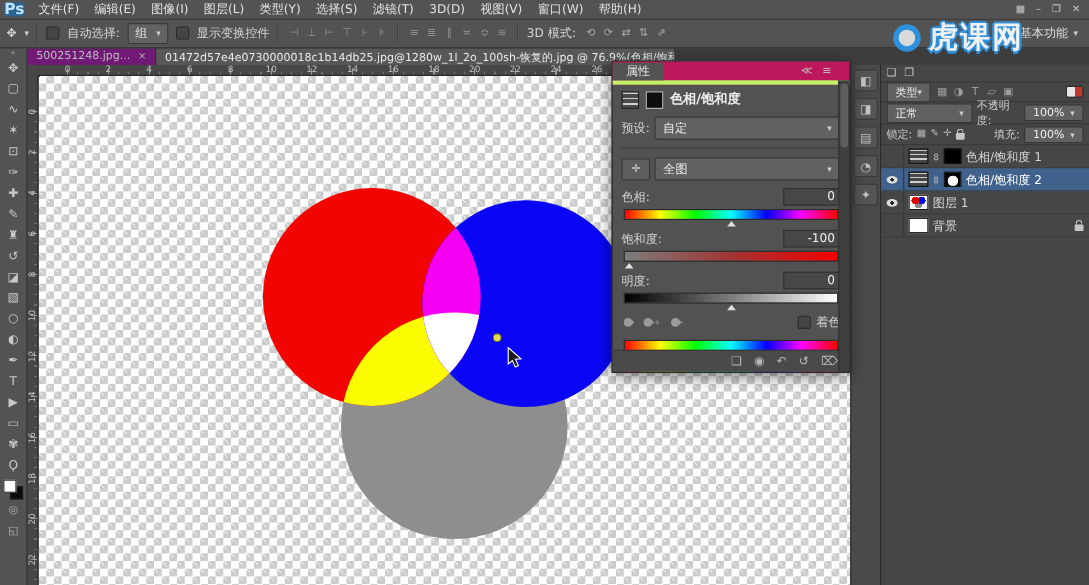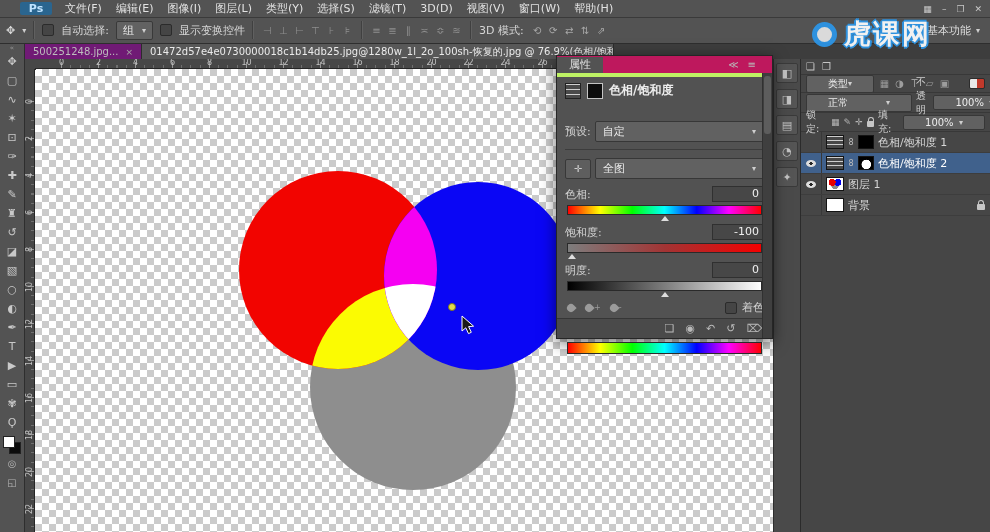--- a/index.html
+++ b/index.html
@@ -2,21 +2,21 @@
 <html><head>
 <meta charset="utf-8">
 <style>
   html,body{margin:0;padding:0}
   body{width:990px;height:532px;position:relative;overflow:hidden;background:#535353;
        font-family:"DejaVu Sans","Liberation Sans",sans-serif;color:#d8d8d8;-webkit-font-smoothing:antialiased}
   .abs{position:absolute}
   
   .menubar{left:0;top:0;width:990px;height:17px;background:#535353;border-bottom:1px solid #3a3a3a;
            display:flex;align-items:center;font-size:11px;z-index:40}
-  .ps-logo{width:32px;height:13px;margin:0 6px 0 20px;background:#2a658f;color:#bfe3ff;font-size:11px;
+  .ps-logo{width:18px;height:13px;margin:0 6px 0 4px;background:#2a658f;color:#bfe3ff;font-size:14px;
            display:flex;align-items:center;justify-content:center;border-radius:2px;font-weight:bold}
   .menu-items{display:flex;align-items:center;height:100%}
   .menu-item{padding:0 7px;line-height:17px;color:#e2e2e2;cursor:default}
   .win-controls{margin-left:auto;display:flex;align-items:center;gap:10px;padding-right:8px;color:#c9c9c9;font-size:9px}
   
   .optionsbar{left:0;top:17px;width:990px;height:27px;background:#535353;border-bottom:1px solid #2e2e2e;
               display:flex;align-items:center;gap:7px;font-size:11px;padding-left:6px;box-sizing:border-box;z-index:35}
   .vsep{width:1px;height:18px;background:#404040;border-right:1px solid #606060}
   .cb{display:inline-block;width:10px;height:10px;background:#454545;border:1px solid #2b2b2b;border-radius:2px}
   .dd{display:inline-flex;align-items:center;gap:8px;background:#626262;border:1px solid #393939;border-radius:2px;
@@ -68,21 +68,21 @@
          display:flex;flex-direction:column;align-items:center;padding-top:4px;box-sizing:border-box;gap:6px}
   .strip-icon{width:20px;height:18px;display:flex;align-items:center;justify-content:center;font-size:11px;color:#c2c2c2;
               background:#555;border:1px solid #3a3a3a;border-radius:2px}
   
   .props{left:556px;top:55px;width:217px;height:284px;background:#525252;border:1px solid #262626;z-index:50;
          box-shadow:0 4px 14px rgba(0,0,0,.55);font-size:11px;box-sizing:border-box}
   .phead{height:17px;background:#be185d;display:flex;align-items:center;border-bottom:4px solid #bef264}
   .ptab{background:#535353;padding:0 12px;line-height:16px;font-size:11px;color:#e4e4e4}
   .phead-icons{margin-left:auto;display:flex;gap:9px;padding-right:16px;color:#b8b8b8;font-size:10px}
   .pbody{padding:5px 8px 0 8px;position:relative}
-  .ptitle-row{display:flex;align-items:center;gap:6px;margin-bottom:22px}
+  .ptitle-row{display:flex;align-items:center;gap:6px;margin-bottom:7px}
   .badge{width:16px;height:16px;border:1px solid #222;box-sizing:border-box}
   .badge.hs{background:#4a4a4a;background-image:repeating-linear-gradient(to bottom,#cfcfcf 0 1px,#4a4a4a 1px 5px)}
   .badge.maskb{background:#0d0d0d;border:1px solid #c4c4c4}
   .ptitle{font-weight:bold;font-size:12px;color:#ececec}
   .prow{display:flex;align-items:center;gap:4px;margin-bottom:7px}
   .prow.sepb{padding-bottom:7px;border-bottom:1px solid #3c3c3c;margin-bottom:8px}
   .plabel{color:#d2d2d2}
   .sel{flex:1;display:flex;justify-content:space-between;align-items:center;background:#616161;
        border:1px solid #373737;border-radius:2px;padding:2px 7px;color:#ececec}
   .taibtn{width:24px;height:18px;background:#5e5e5e;border:1px solid #383838;border-radius:2px;
@@ -113,21 +113,21 @@
   .dock{left:800px;top:59px;width:190px;height:473px;background:#464646;border-left:1px solid #2b2b2b;z-index:25;
         font-size:11px;box-sizing:border-box}
   .dockrow{display:flex;align-items:center;gap:4px;padding:0 5px;border-bottom:1px solid #383838;box-sizing:border-box}
   .minirow{height:16px;gap:7px}
   .mini-icon{font-size:10px;color:#c5c5c5}
   .filterrow{height:18px}
   .ficon{font-size:10px;color:#9d9d9d;width:13px;text-align:center}
   .fswitch{margin-left:auto;width:14px;height:9px;background:linear-gradient(to right,#e8e8e8 50%,#c0392b 50%);
            border:1px solid #2c2c2c;border-radius:2px}
   .blendrow{height:20px;font-size:10px}
-  .sel.mini{flex:0 0 auto;padding:1px 21px;font-size:10px}
+  .sel.mini{flex:0 0 auto;padding:1px 7px;font-size:10px}
   .sel.blend{width:62px}
   .sel.pct{width:38px}
   .locklabel{color:#cfcfcf;font-size:10px}
   .lockicons{display:flex;align-items:center;gap:4px}
   .lkicon{font-size:9px;color:#b5b5b5}
   .lockrow{height:19px}
   .padlock{width:8px;height:6px;background:#c6c6c6;border-radius:1px;position:relative;display:inline-block;margin-top:4px}
   .padlock::before{content:"";position:absolute;left:1px;top:-4px;width:4px;height:4px;border:1.3px solid #c6c6c6;
                    border-bottom:none;border-radius:3px 3px 0 0}
   .layer-row{height:20px;display:flex;align-items:center;gap:4px;border-bottom:1px solid #3d3d3d;padding-right:5px}

